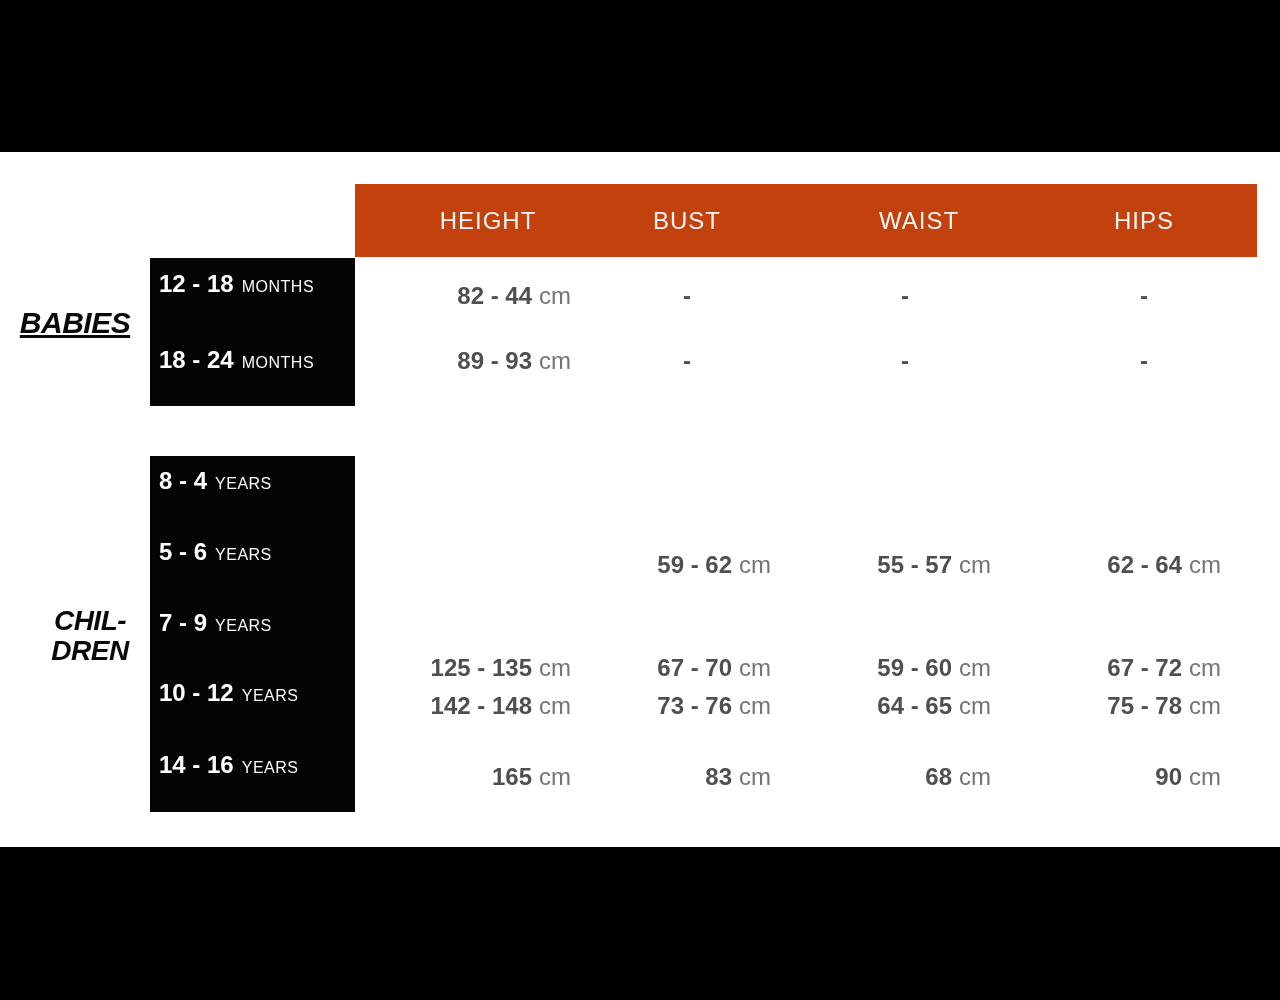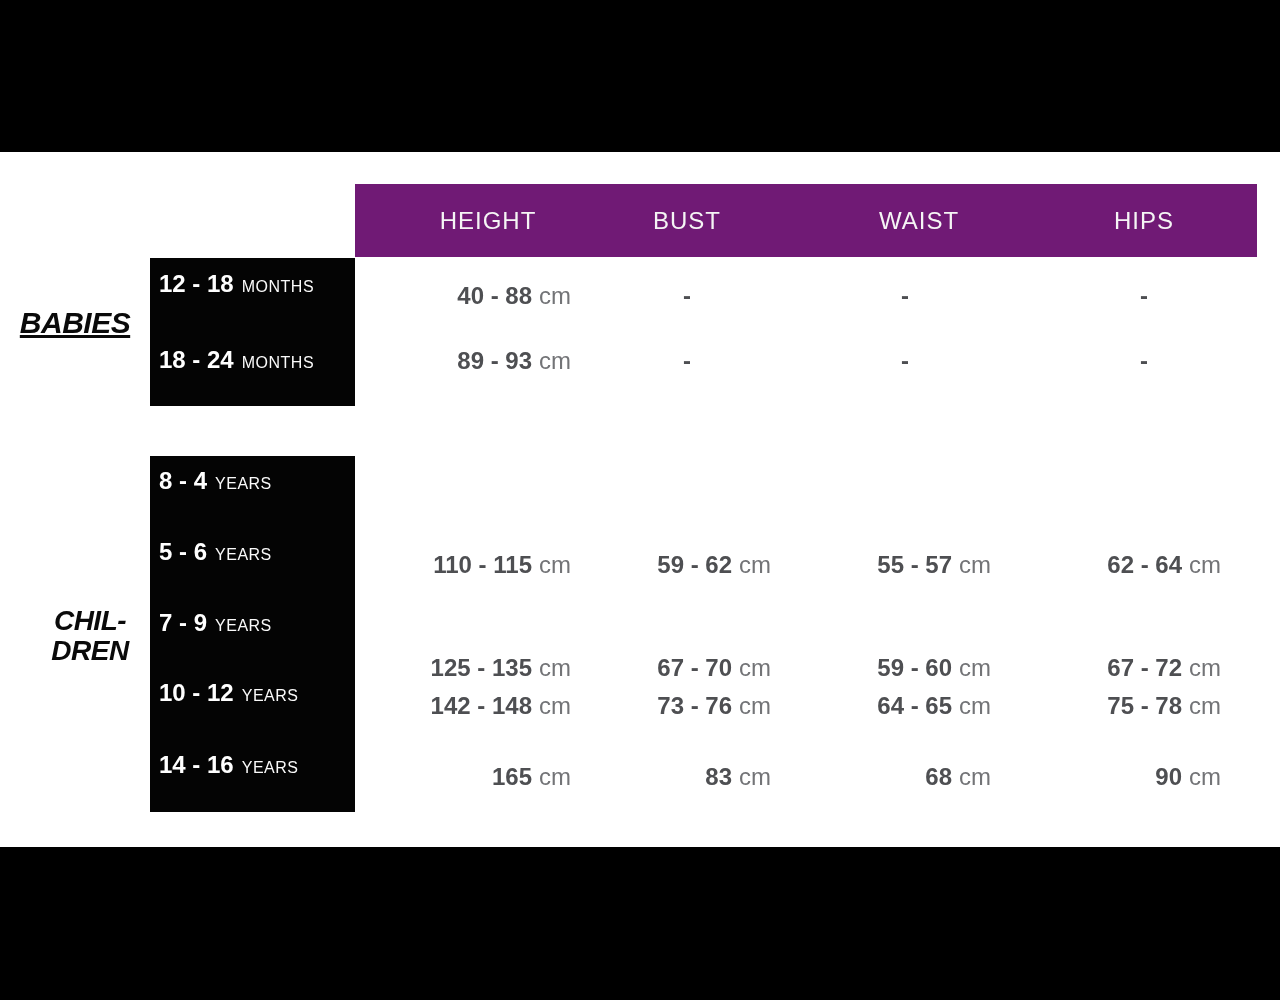--- a/index.html
+++ b/index.html
@@ -7,21 +7,21 @@
     position:relative; width:1280px; height:1000px; overflow:hidden;
     background:#ffffff;
     font-family:"Liberation Sans", sans-serif;
   }
   .bar { position:absolute; left:0; width:1280px; background:#000; }
   .bar.top { top:0; height:152px; }
   .bar.bottom { top:847px; height:153px; }
 
   .header-bar {
     position:absolute; left:355px; top:184px; width:902px; height:73px;
-    background:#701a75;
+    background:#c2410c;
   }
   .col-header {
     position:absolute; top:0; height:73px; line-height:73px;
     transform:translateX(-50%);
     color:#f5f5f5; font-size:24px; letter-spacing:1px; white-space:nowrap;
   }
   .col-header.h1 { left:133px; }
   .col-header.h2 { left:332px; }
   .col-header.h3 { left:564px; }
   .col-header.h4 { left:789px; }
@@ -95,21 +95,21 @@
   <div class="category-label babies">BABIES</div>
   <div class="category-label children">
     <div>CHIL-</div>
     <div>DREN</div>
   </div>
 
   <div class="size-label lbl-b1">
     <span class="size-num">12 - 18</span><span class="size-unit">MONTHS</span>
   </div>
   <div class="value-row row-b1">
-    <div class="cell col-height"><span class="num">40 - 88</span><span class="unit">cm</span></div>
+    <div class="cell col-height"><span class="num">82 - 44</span><span class="unit">cm</span></div>
     <div class="cell col-bust dash"><span class="num">-</span><span class="unit"></span></div>
     <div class="cell col-waist dash"><span class="num">-</span><span class="unit"></span></div>
     <div class="cell col-hips dash"><span class="num">-</span><span class="unit"></span></div>
   </div>
 
   <div class="size-label lbl-b2">
     <span class="size-num">18 - 24</span><span class="size-unit">MONTHS</span>
   </div>
   <div class="value-row row-b2">
     <div class="cell col-height"><span class="num">89 - 93</span><span class="unit">cm</span></div>
@@ -119,21 +119,20 @@
   </div>
 
   <div class="size-label lbl-c1">
     <span class="size-num">8 - 4</span><span class="size-unit">YEARS</span>
   </div>
 
   <div class="size-label lbl-c2">
     <span class="size-num">5 - 6</span><span class="size-unit">YEARS</span>
   </div>
   <div class="value-row row-c2">
-    <div class="cell col-height"><span class="num">110 - 115</span><span class="unit">cm</span></div>
     <div class="cell col-bust"><span class="num">59 - 62</span><span class="unit">cm</span></div>
     <div class="cell col-waist"><span class="num">55 - 57</span><span class="unit">cm</span></div>
     <div class="cell col-hips"><span class="num">62 - 64</span><span class="unit">cm</span></div>
   </div>
 
   <div class="size-label lbl-c3">
     <span class="size-num">7 - 9</span><span class="size-unit">YEARS</span>
   </div>
   <div class="value-row row-c3">
     <div class="cell col-height"><span class="num">125 - 135</span><span class="unit">cm</span></div>

